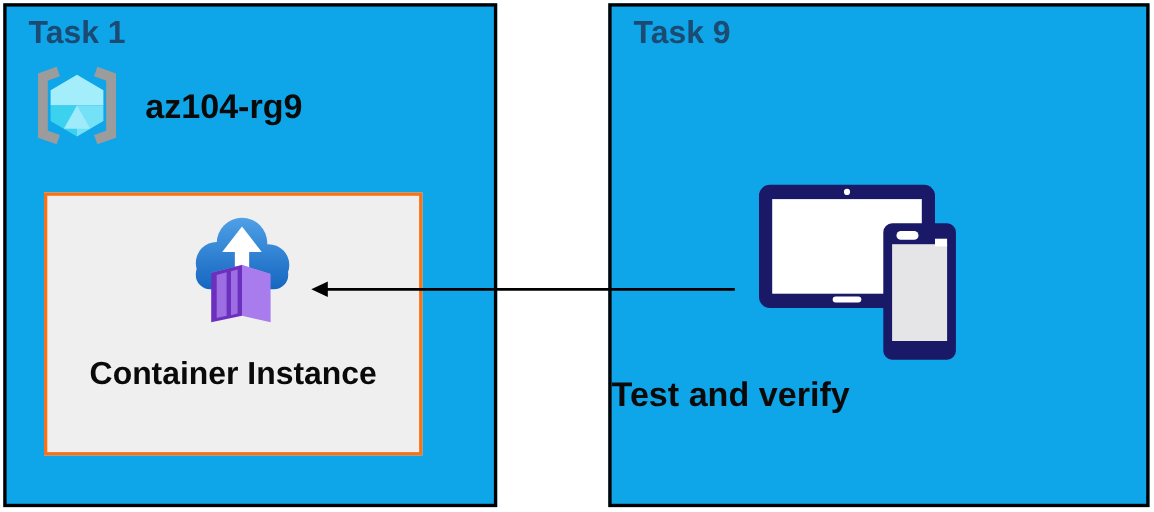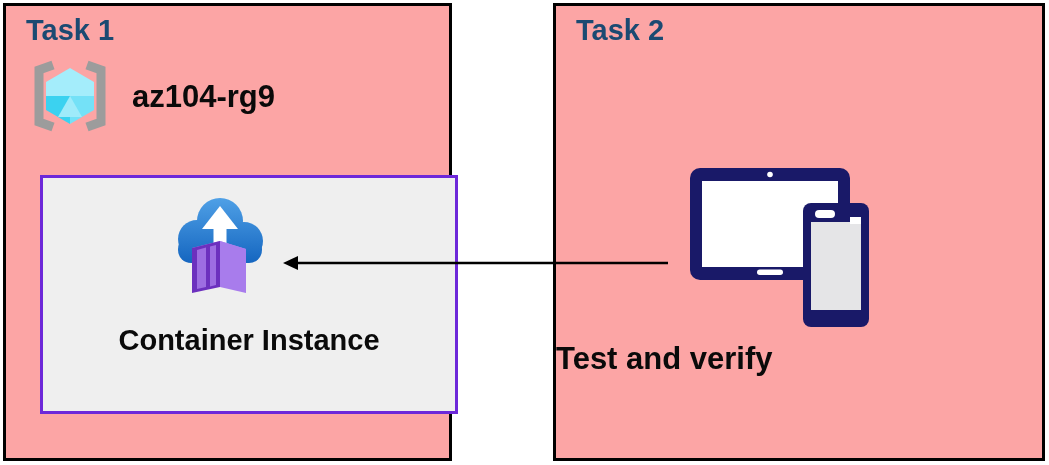--- a/index.html
+++ b/index.html
@@ -6,40 +6,40 @@
   .diagram{
     position:relative;
     width:1049px;height:465px;
     background:#ffffff;
     font-family:"Liberation Sans", sans-serif;
     overflow:hidden;
   }
   .task-box{
     position:absolute;
     border:3px solid #000000;
-    background:#fca5a5;
+    background:#0ea5e9;
     box-sizing:border-box;
   }
   .task1{left:3px;top:3px;width:449px;height:458px;}
   .task2{left:553px;top:3px;width:492px;height:458px;}
   .task-title{
     position:absolute;left:20px;top:6px;margin:0;
     font-size:29px;font-weight:bold;color:#1B4A72;
     line-height:36px;letter-spacing:0px;
   }
   .rg-row{
     position:absolute;left:20px;top:52px;
     display:flex;align-items:center;gap:18px;
   }
   .rg-label{
     font-size:31px;font-weight:bold;color:#0a0a0a;line-height:1;
   }
   .container-box{
-    position:absolute;left:34px;top:169px;width:418px;height:239px;
-    border:3px solid #6d28d9;background:#EFEFEF;box-sizing:border-box;
+    position:absolute;left:34px;top:169px;width:344px;height:239px;
+    border:3px solid #f97316;background:#EFEFEF;box-sizing:border-box;
   }
   .ci-icon{position:absolute;left:129px;top:18px;}
   .ci-label{
     position:absolute;left:0;top:146px;width:100%;
     text-align:center;font-size:29px;font-weight:bold;color:#0a0a0a;
   }
   .devices-icon{position:absolute;left:128px;top:156px;}
   .tv-label{
     position:absolute;left:0;top:335px;width:100%;
     text-align:left;font-size:31px;font-weight:bold;color:#0a0a0a;
@@ -94,21 +94,21 @@
         <polygon points="48,45 74,53 74,97 48,91" fill="#A87CEC"></polygon>
         <polygon points="20,52 48,45 48,91 20,97" fill="#6C30BE"></polygon>
         <polygon points="25,54 34,51.5 34,91 25,93" fill="#9D6DE2"></polygon>
         <polygon points="38,50.5 44,49 44,89 38,90.5" fill="#9D6DE2"></polygon>
       </svg>
       <div class="ci-label">Container Instance</div>
     </div>
   </section>
 
   <section class="task-box task2">
-    <h2 class="task-title">Task 2</h2>
+    <h2 class="task-title">Task 9</h2>
 
     <svg class="devices-icon" width="192" height="166" viewBox="0 0 192 166">
 
       <rect x="6" y="6" width="160" height="112" rx="10" fill="#191968"></rect>
       <rect x="18" y="19" width="136" height="86" fill="#ffffff"></rect>
       <circle cx="86" cy="12.5" r="2.8" fill="#ffffff"></circle>
       <rect x="73" y="107.5" width="26" height="5.5" rx="2.75" fill="#ffffff"></rect>
 
       <rect x="119" y="41" width="66" height="124" rx="8" fill="#191968"></rect>
       <rect x="131" y="48" width="20" height="8" rx="4" fill="#ffffff"></rect>

